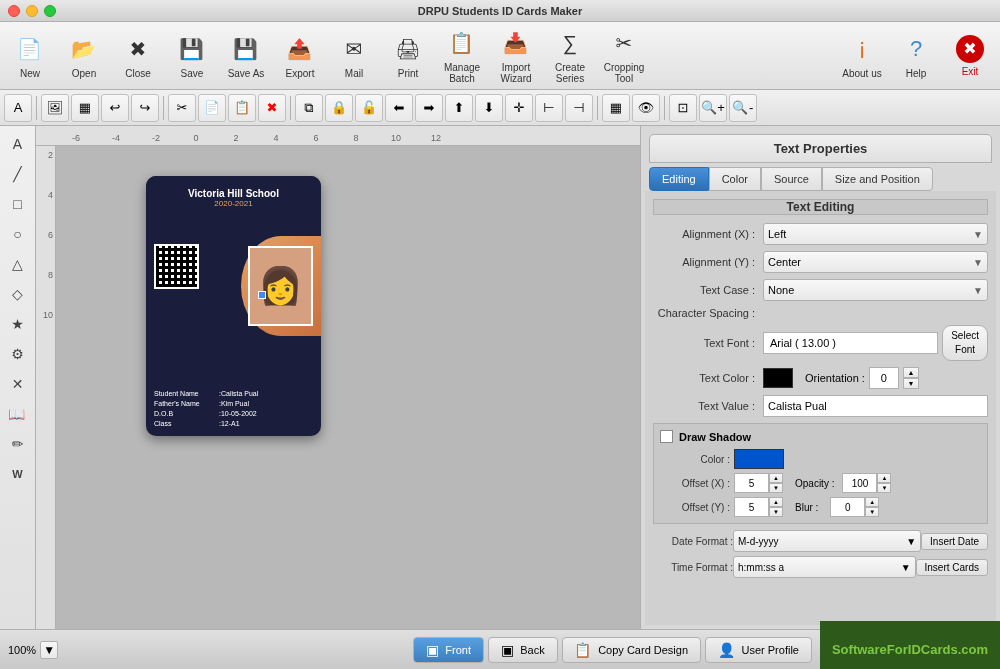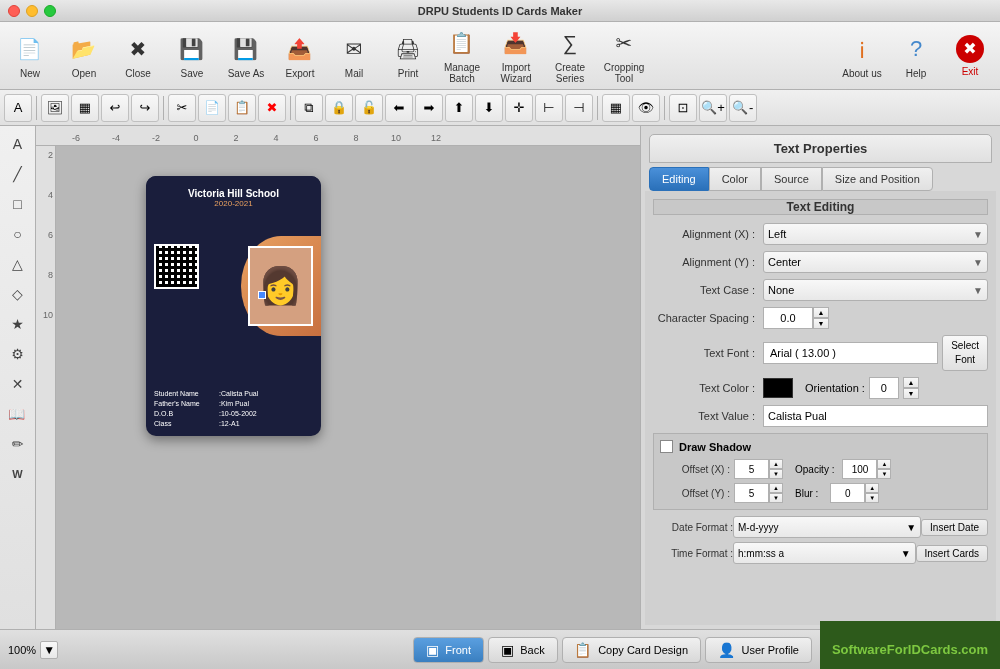--- a/index.html
+++ b/index.html
@@ -72,21 +72,21 @@
     .field-row { display: flex; align-items: center; margin-bottom: 6px; }
     .field-label { width: 110px; font-size: 11px; color: #333; text-align: right; padding-right: 8px; }
     .field-control { flex: 1; display: flex; align-items: center; gap: 4px; }
     .select-box { height: 22px; border: 1px solid #b0b0b0; background: linear-gradient(to bottom, #f8f8f8, #e8e8e8); border-radius: 3px; padding: 0 4px; font-size: 11px; flex: 1; display: flex; align-items: center; justify-content: space-between; cursor: pointer; }
     .select-arrow { font-size: 10px; color: #666; }
     .spinner-group { display: flex; align-items: center; }
     .spinner-input { width: 50px; height: 22px; border: 1px solid #b0b0b0; background: white; text-align: center; font-size: 11px; padding: 0 2px; }
     .spinner-btns { display: flex; flex-direction: column; }
     .spinner-btn { width: 16px; height: 11px; border: 1px solid #b0b0b0; background: linear-gradient(to bottom, #f8f8f8, #e8e8e8); font-size: 7px; display: flex; align-items: center; justify-content: center; cursor: pointer; }
     .font-display { flex: 1; height: 22px; border: 1px solid #b0b0b0; background: white; padding: 0 6px; font-size: 11px; display: flex; align-items: center; }
-    .select-font-btn { padding: 3px 8px; background: linear-gradient(to bottom, #f8f8f8, #e0e0e0); border: 1px solid #b0b0b0; border-radius: 3px; font-size: 10px; cursor: pointer; white-space: nowrap; text-align: center; }
+    .select-font-btn { padding: 3px 8px; background: linear-gradient(to bottom, #f8f8f8, #e0e0e0); border: 1px solid #b0b0b0; border-radius: 9px; font-size: 10px; cursor: pointer; white-space: nowrap; text-align: center; }
     .color-box { width: 30px; height: 20px; border: 1px solid #333; cursor: pointer; }
     .orient-input { width: 30px; height: 22px; border: 1px solid #b0b0b0; background: white; text-align: center; font-size: 11px; }
     .text-value-input { flex: 1; height: 22px; border: 1px solid #b0b0b0; background: white; padding: 0 4px; font-size: 11px; }
     .orientation-group { display: flex; align-items: center; gap: 4px; }
     .shadow-section { border: 1px solid #b0b0b0; background: #c8c8c8; padding: 6px; margin-top: 4px; }
     .shadow-header { display: flex; align-items: center; gap: 6px; margin-bottom: 6px; }
     .shadow-checkbox { width: 13px; height: 13px; border: 1px solid #888; background: white; display: flex; align-items: center; justify-content: center; cursor: pointer; }
     .shadow-label { font-size: 11px; font-weight: bold; }
     .shadow-grid { display: flex; flex-direction: column; gap: 4px; }
     .shadow-row { display: flex; align-items: center; gap: 4px; }
@@ -357,29 +357,20 @@
         <div class="field-control">
           <div class="select-box">
             <span>None</span>
             <span class="select-arrow">▼</span>
           </div>
         </div>
       </div>
 
       <div class="field-row">
         <div class="field-label">Character Spacing :</div>
-        <div class="field-control">
-          <div class="spinner-group">
-            <input class="spinner-input" type="text" value="0.0" style="">
-            <div class="spinner-btns">
-              <button class="spinner-btn">▲</button>
-              <button class="spinner-btn">▼</button>
-            </div>
-          </div>
-        </div>
       </div>
 
       <div class="field-row">
         <div class="field-label">Text Font :</div>
         <div class="field-control">
           <div class="font-display">Arial ( 13.00 )</div>
           <div class="select-font-btn" style="line-height:1.4;">
             <div>Select</div>
             <div>Font</div>
           </div>
@@ -408,20 +399,24 @@
         </div>
       </div>
 
       <div class="shadow-section">
         <div class="shadow-header">
           <div class="shadow-checkbox"></div>
           <span class="shadow-label">Draw Shadow</span>
         </div>
         <div class="shadow-grid">
           <div class="shadow-row">
+            <span class="shadow-field-label">Color :</span>
+            <div class="shadow-color"></div>
+          </div>
+          <div class="shadow-row">
             <span class="shadow-field-label">Offset (X) :</span>
             <div class="shadow-input-group">
               <input class="shadow-input" type="text" value="5" style="">
               <div class="shadow-spin-btns">
                 <button class="shadow-spin-btn">▲</button>
                 <button class="shadow-spin-btn">▼</button>
               </div>
             </div>
             <span class="opacity-label">Opacity :</span>
             <div class="shadow-input-group">

